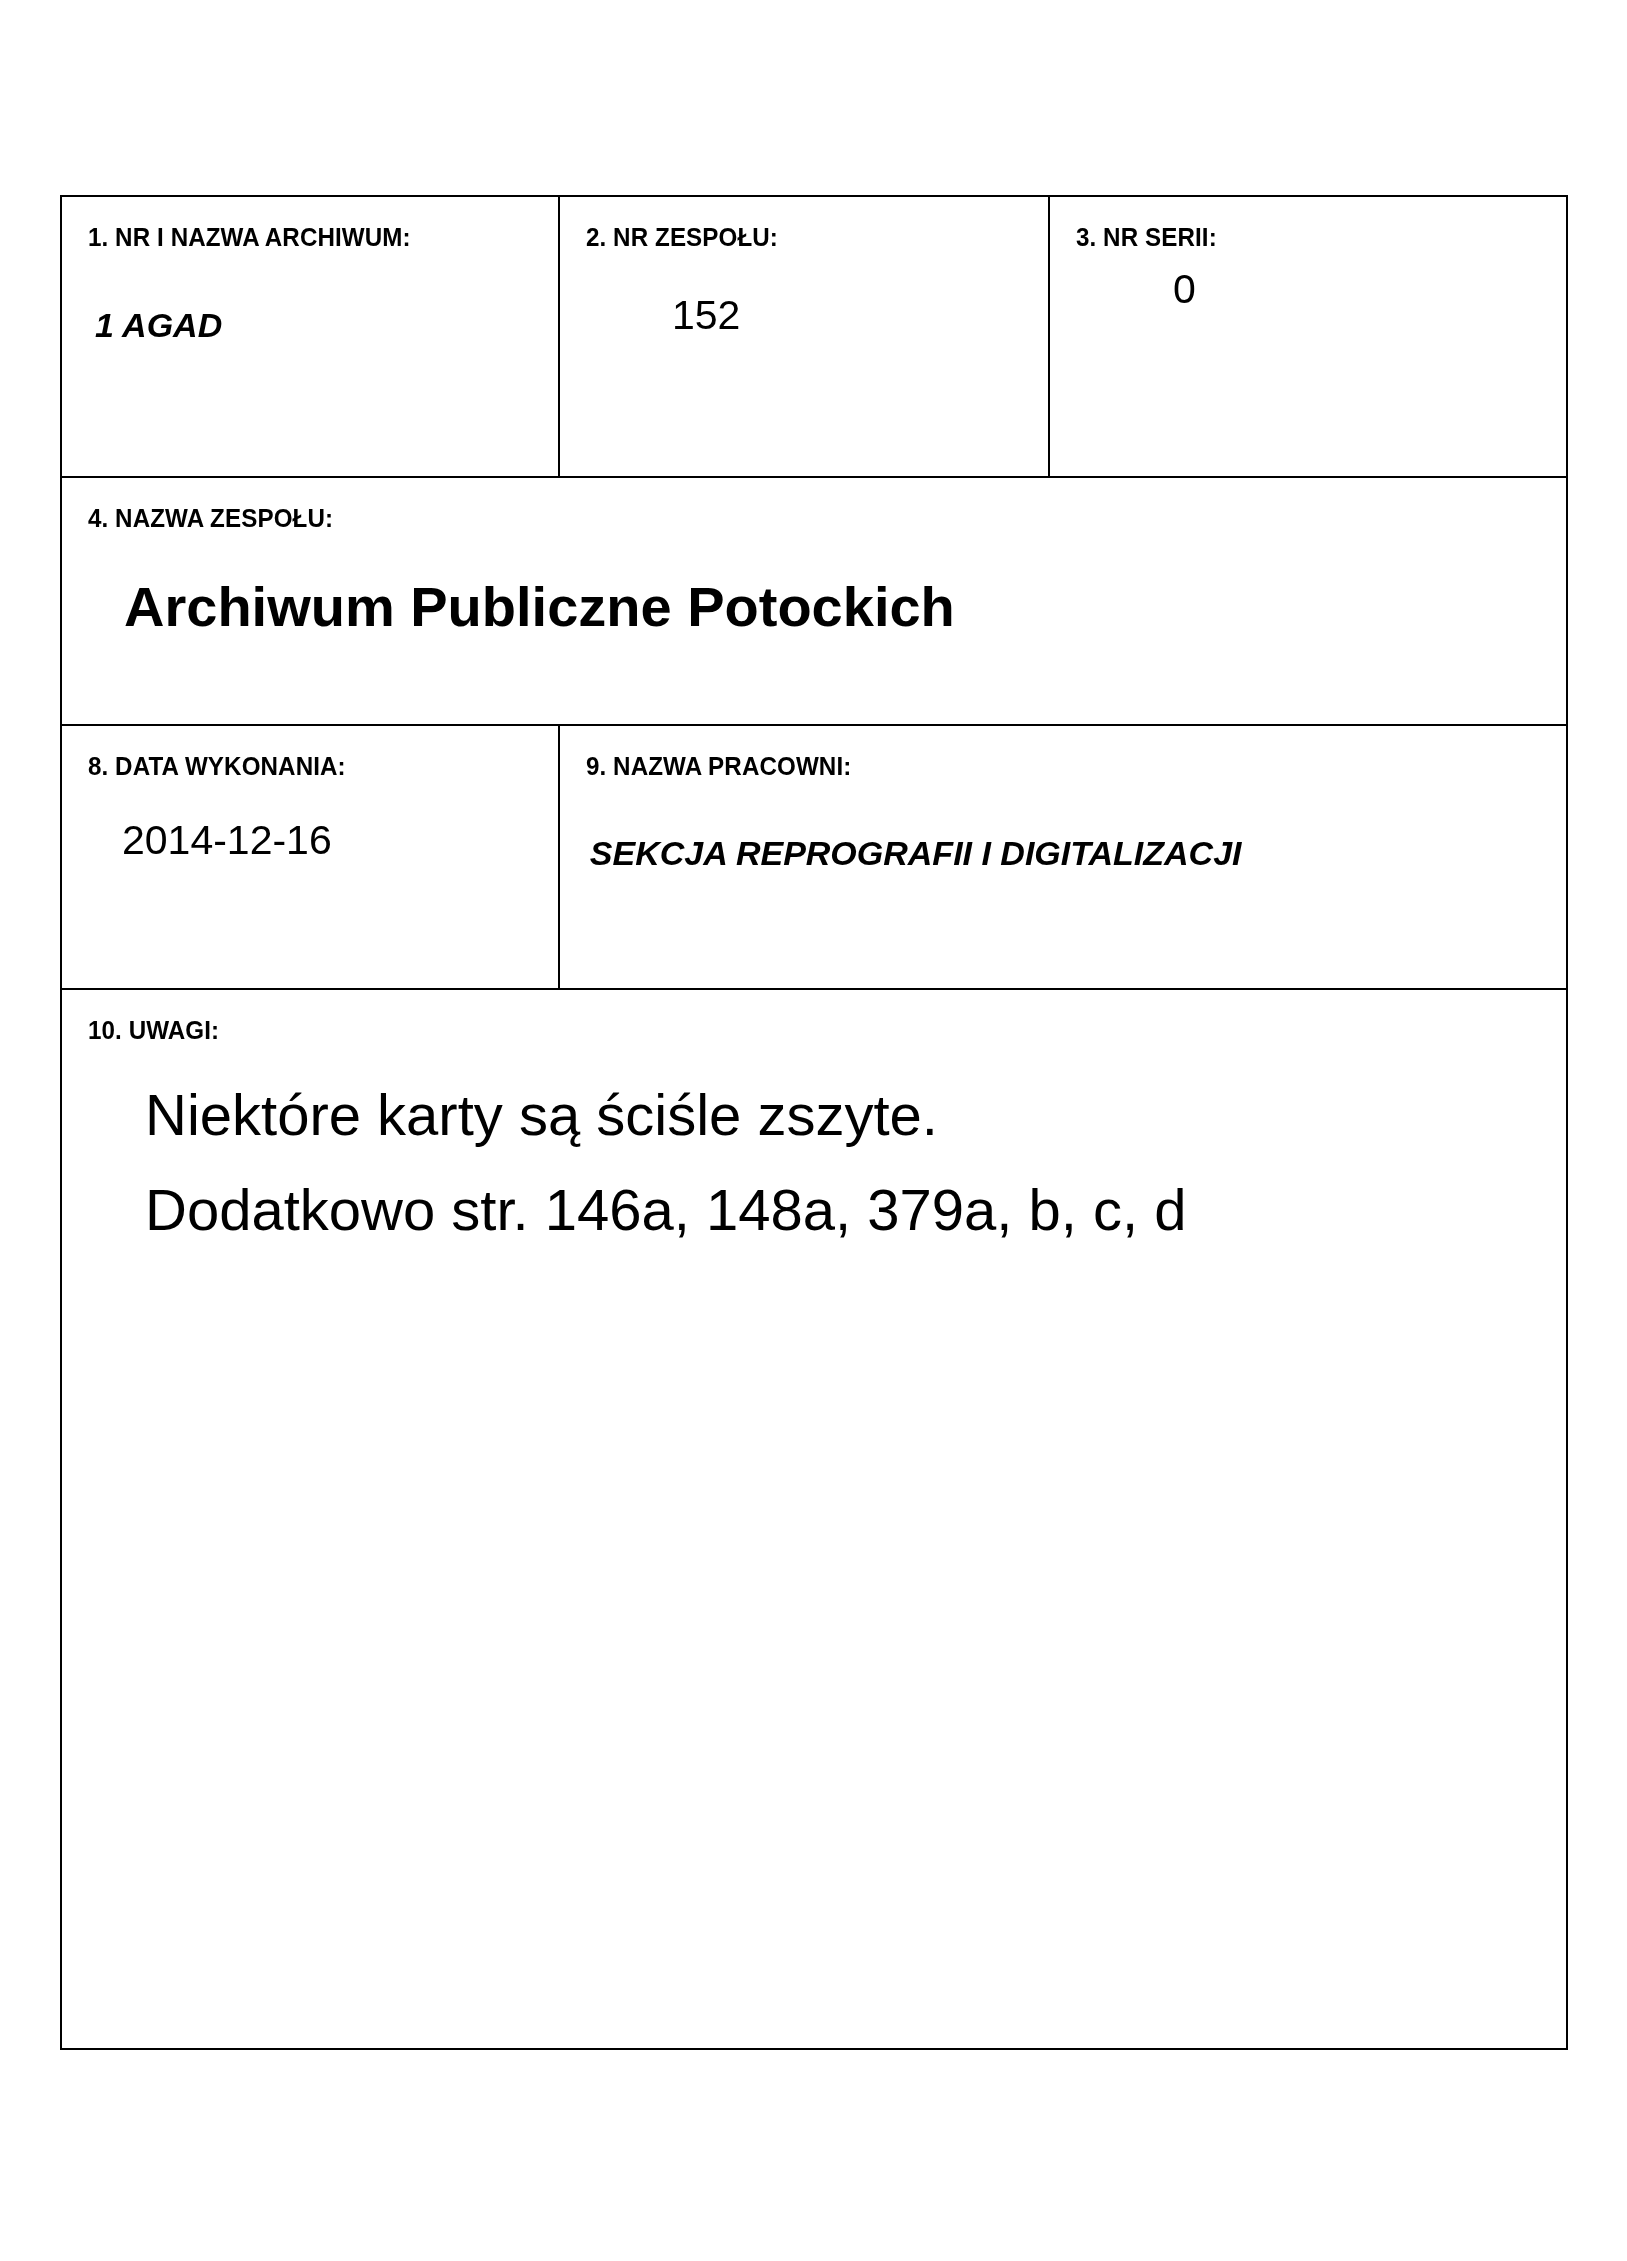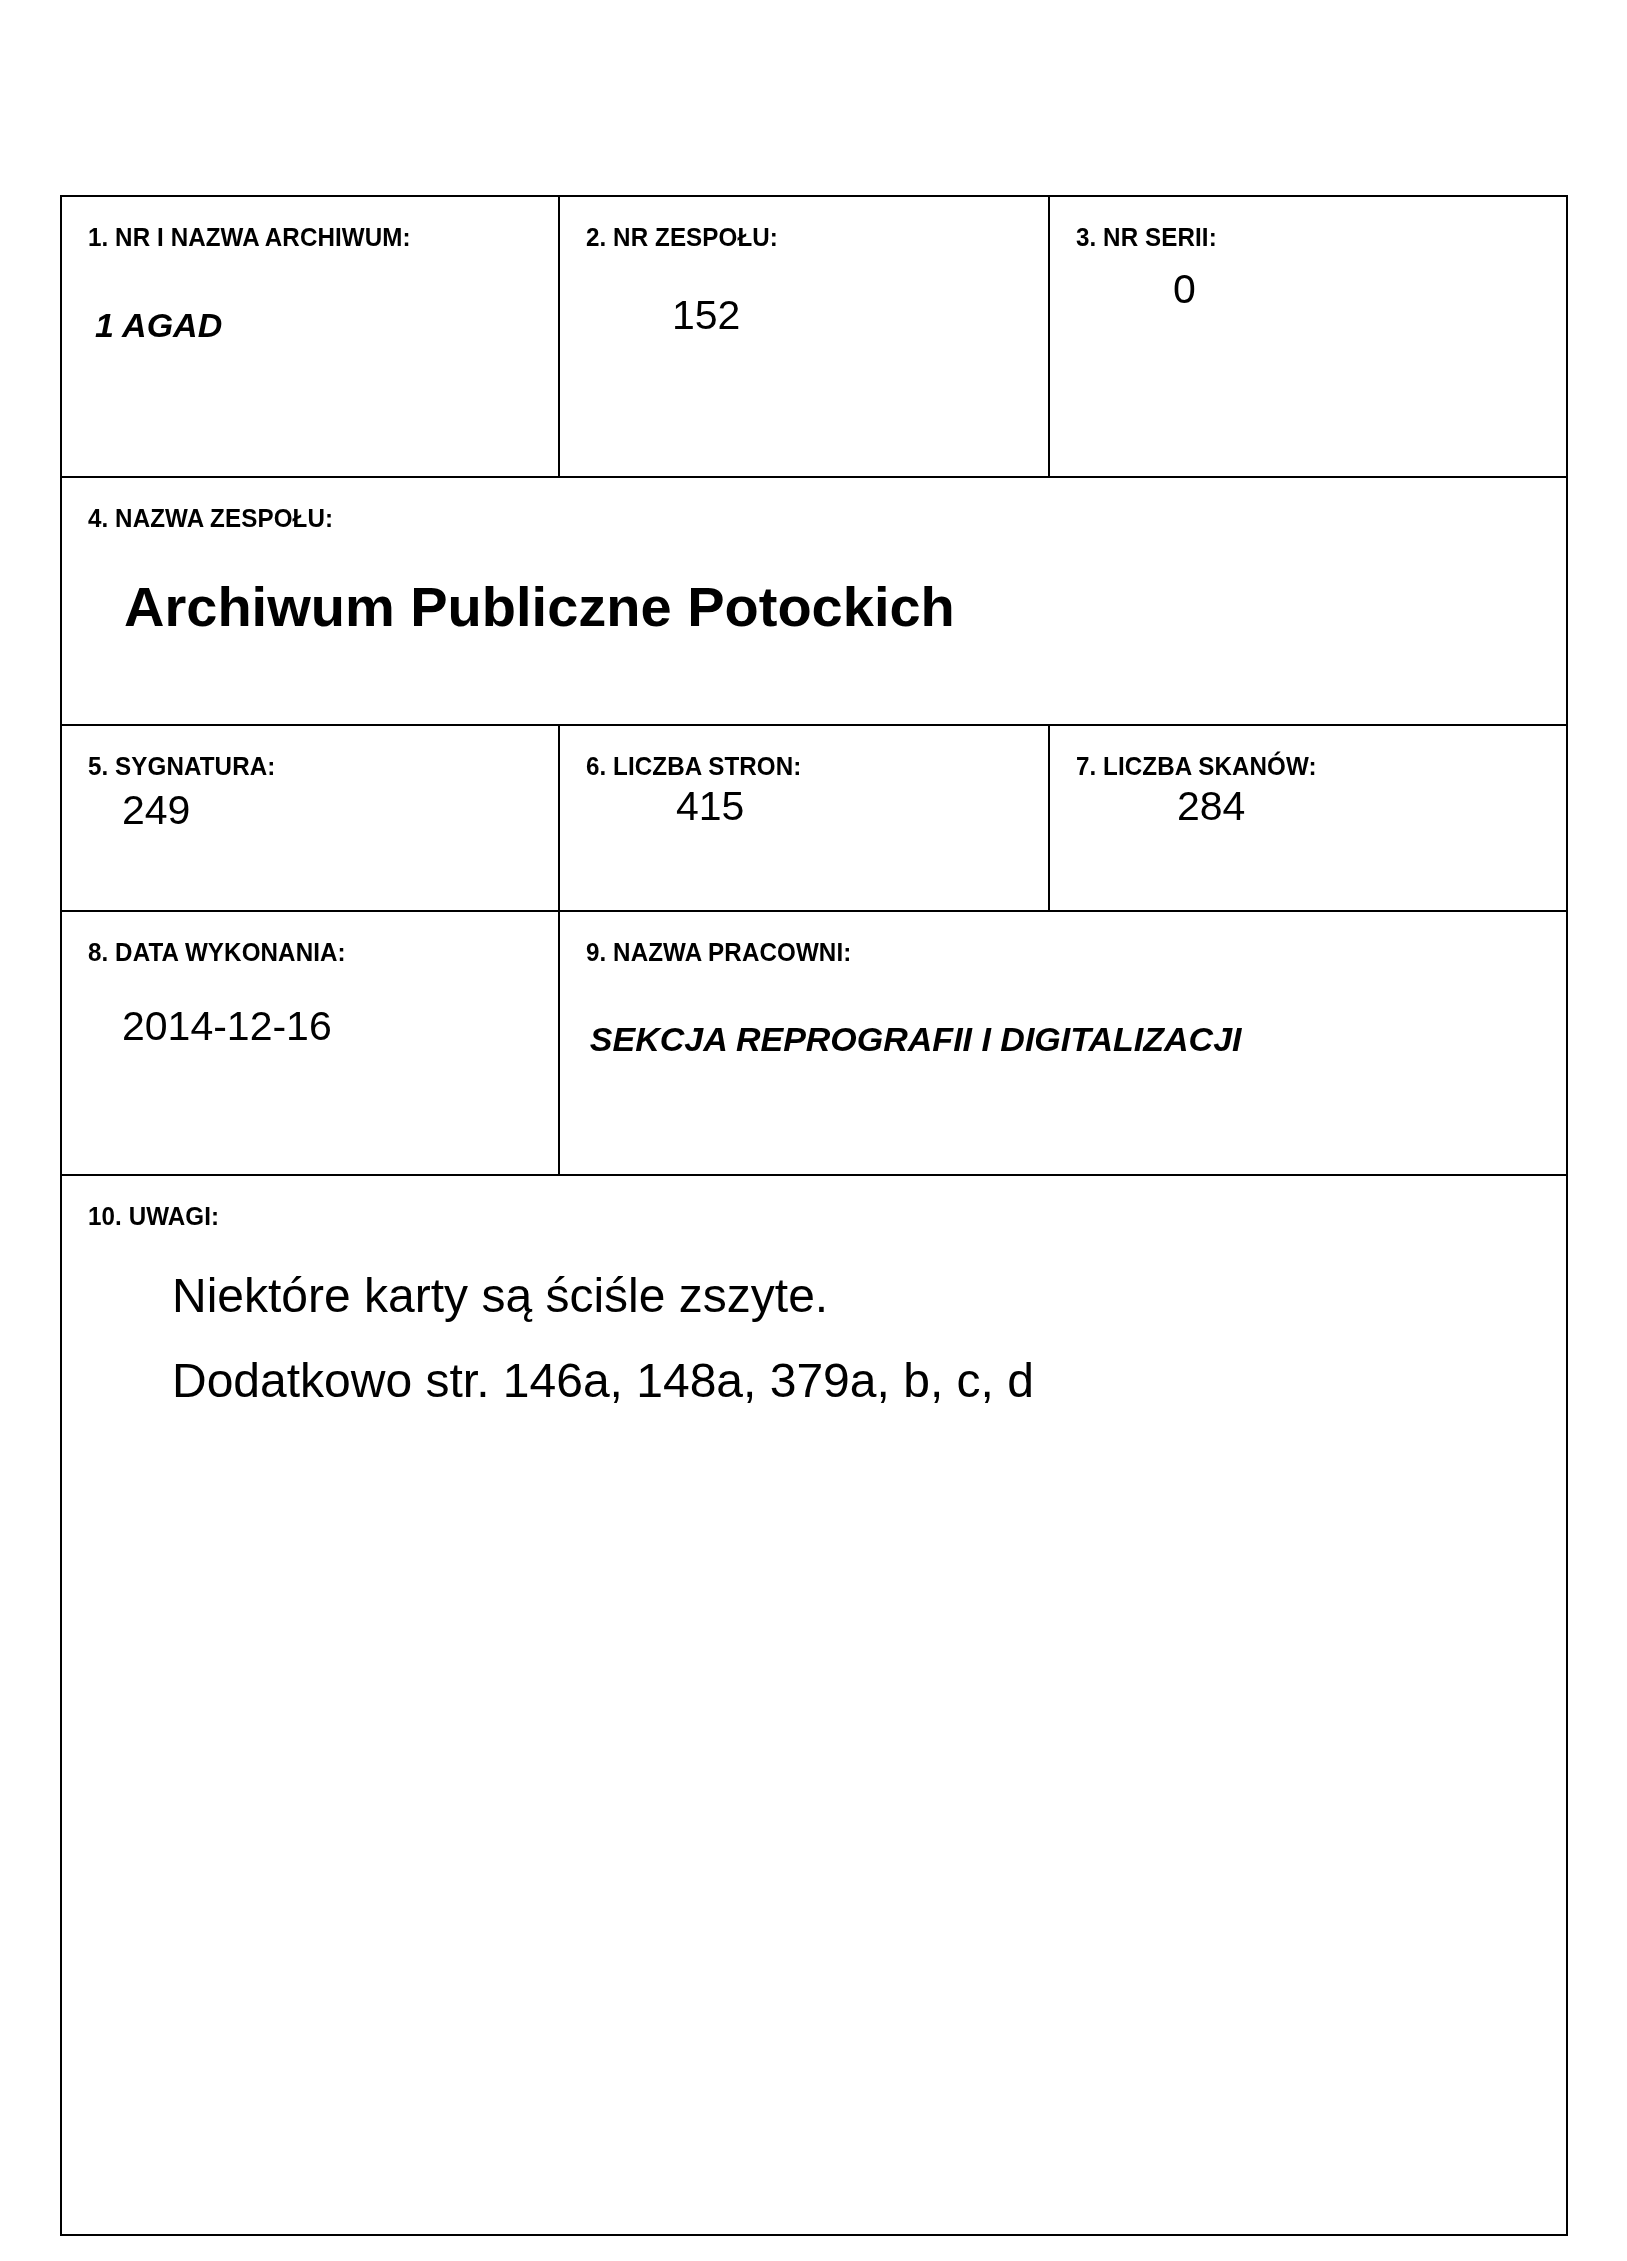--- a/index.html
+++ b/index.html
@@ -82,25 +82,24 @@
   .v-skanow   { padding: 6.1px 0 0 111px; }
   .v-data     { padding: 40px 0 0 44px; }
   .v-pracowni { padding: 57px 0 0 13.8px; }
 
   .notes {
     padding: 43px 0 0 67px;
   }
   .note-line {
     font-family: "Liberation Sans Narrow", "Liberation Sans", sans-serif;
     font-weight: normal;
-    font-size: 48px;
+    font-size: 58px;
     line-height: 1.0;
     white-space: nowrap;
     margin-bottom: 37px;
-    margin-left: 27px;
   }
 </style>
 </head>
 <body>
 
 <div class="page">
 
   <table class="form-table">
     <colgroup>
       <col style="width:498px">
@@ -124,34 +123,20 @@
         </td>
       </tr>
 
       <tr>
         <td class="cell-r2" colspan="3">
           <div class="label">4. NAZWA ZESPOŁU:</div>
           <div class="value v-nazwa">Archiwum Publiczne Potockich</div>
         </td>
       </tr>
 
-      <tr>
-        <td class="cell-r3">
-          <div class="label">5. SYGNATURA:</div>
-          <div class="value v-sygn">249</div>
-        </td>
-        <td class="cell-r3">
-          <div class="label">6. LICZBA STRON:</div>
-          <div class="value v-stron">415</div>
-        </td>
-        <td class="cell-r3">
-          <div class="label">7. LICZBA SKANÓW:</div>
-          <div class="value v-skanow">284</div>
-        </td>
-      </tr>
 
       <tr>
         <td class="cell-r4">
           <div class="label">8. DATA WYKONANIA:</div>
           <div class="value v-data">2014-12-16</div>
         </td>
         <td class="cell-r4" colspan="2">
           <div class="label">9. NAZWA PRACOWNI:</div>
           <div class="value value-bold-italic v-pracowni">SEKCJA REPROGRAFII I DIGITALIZACJI</div>
         </td>

